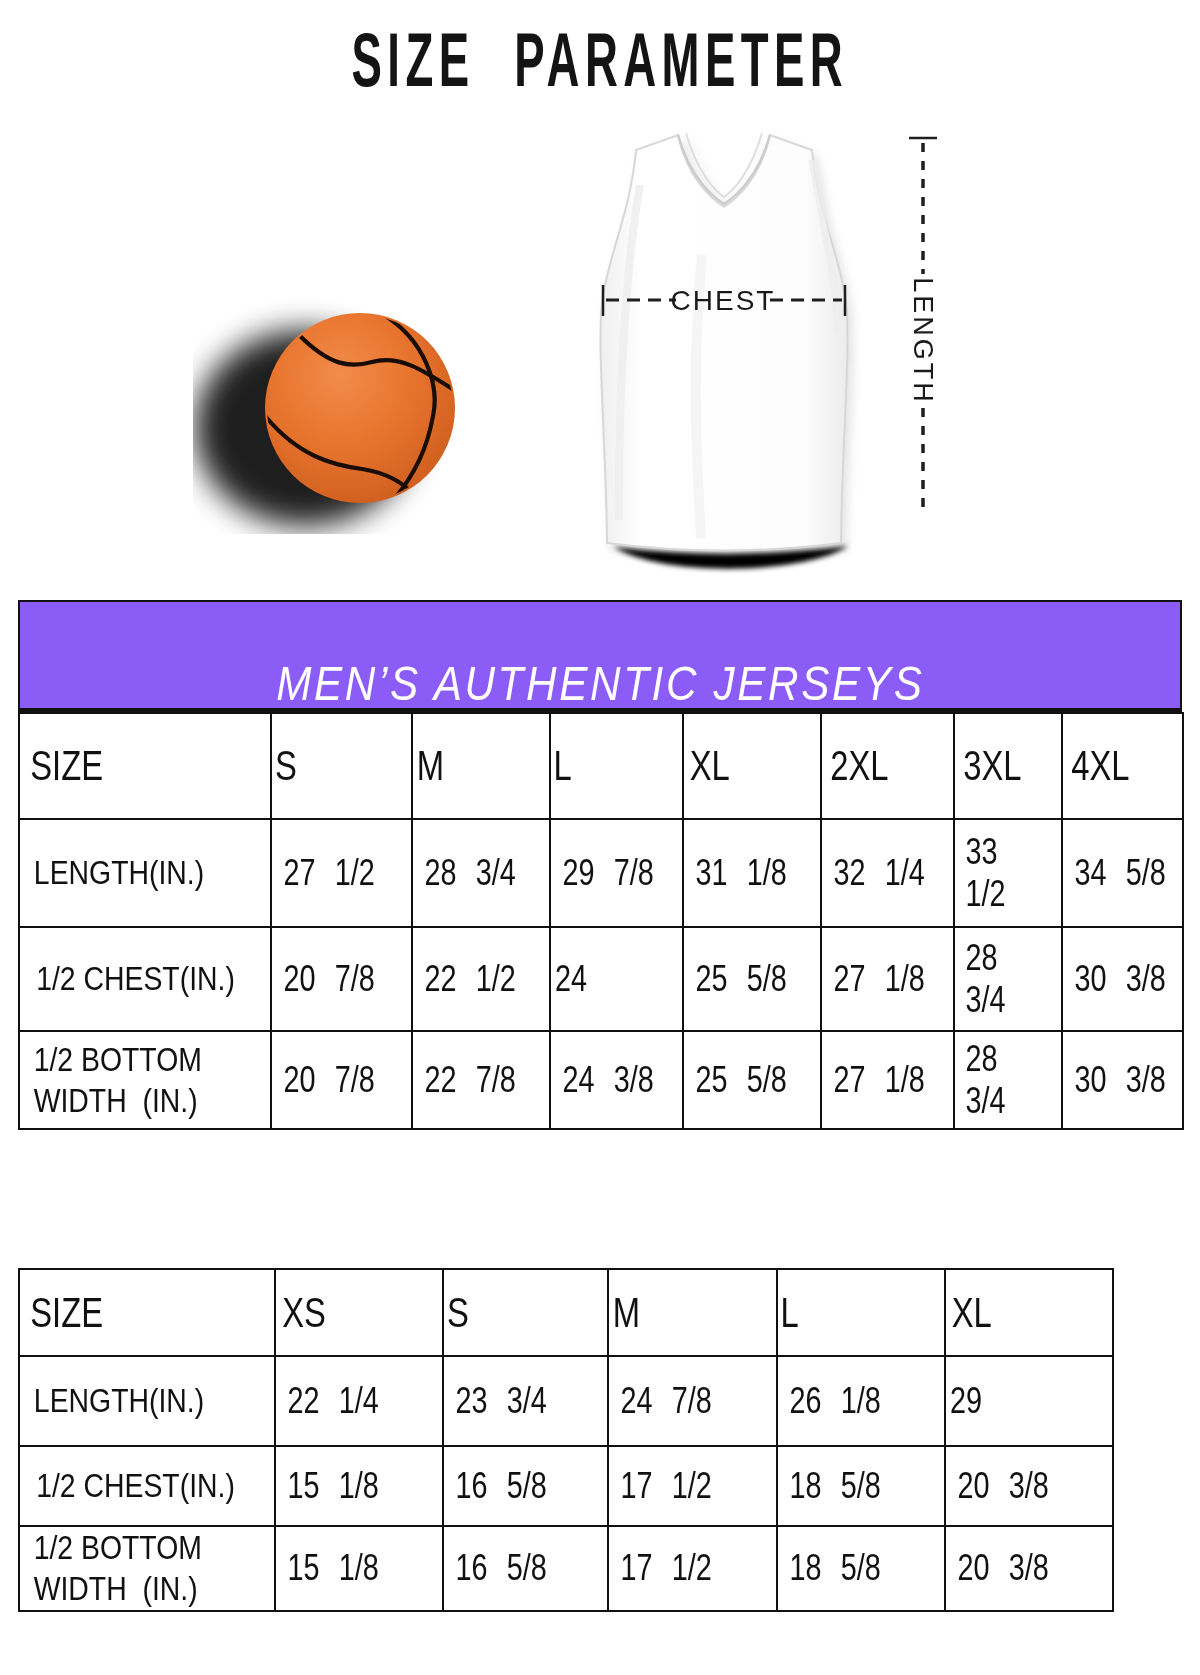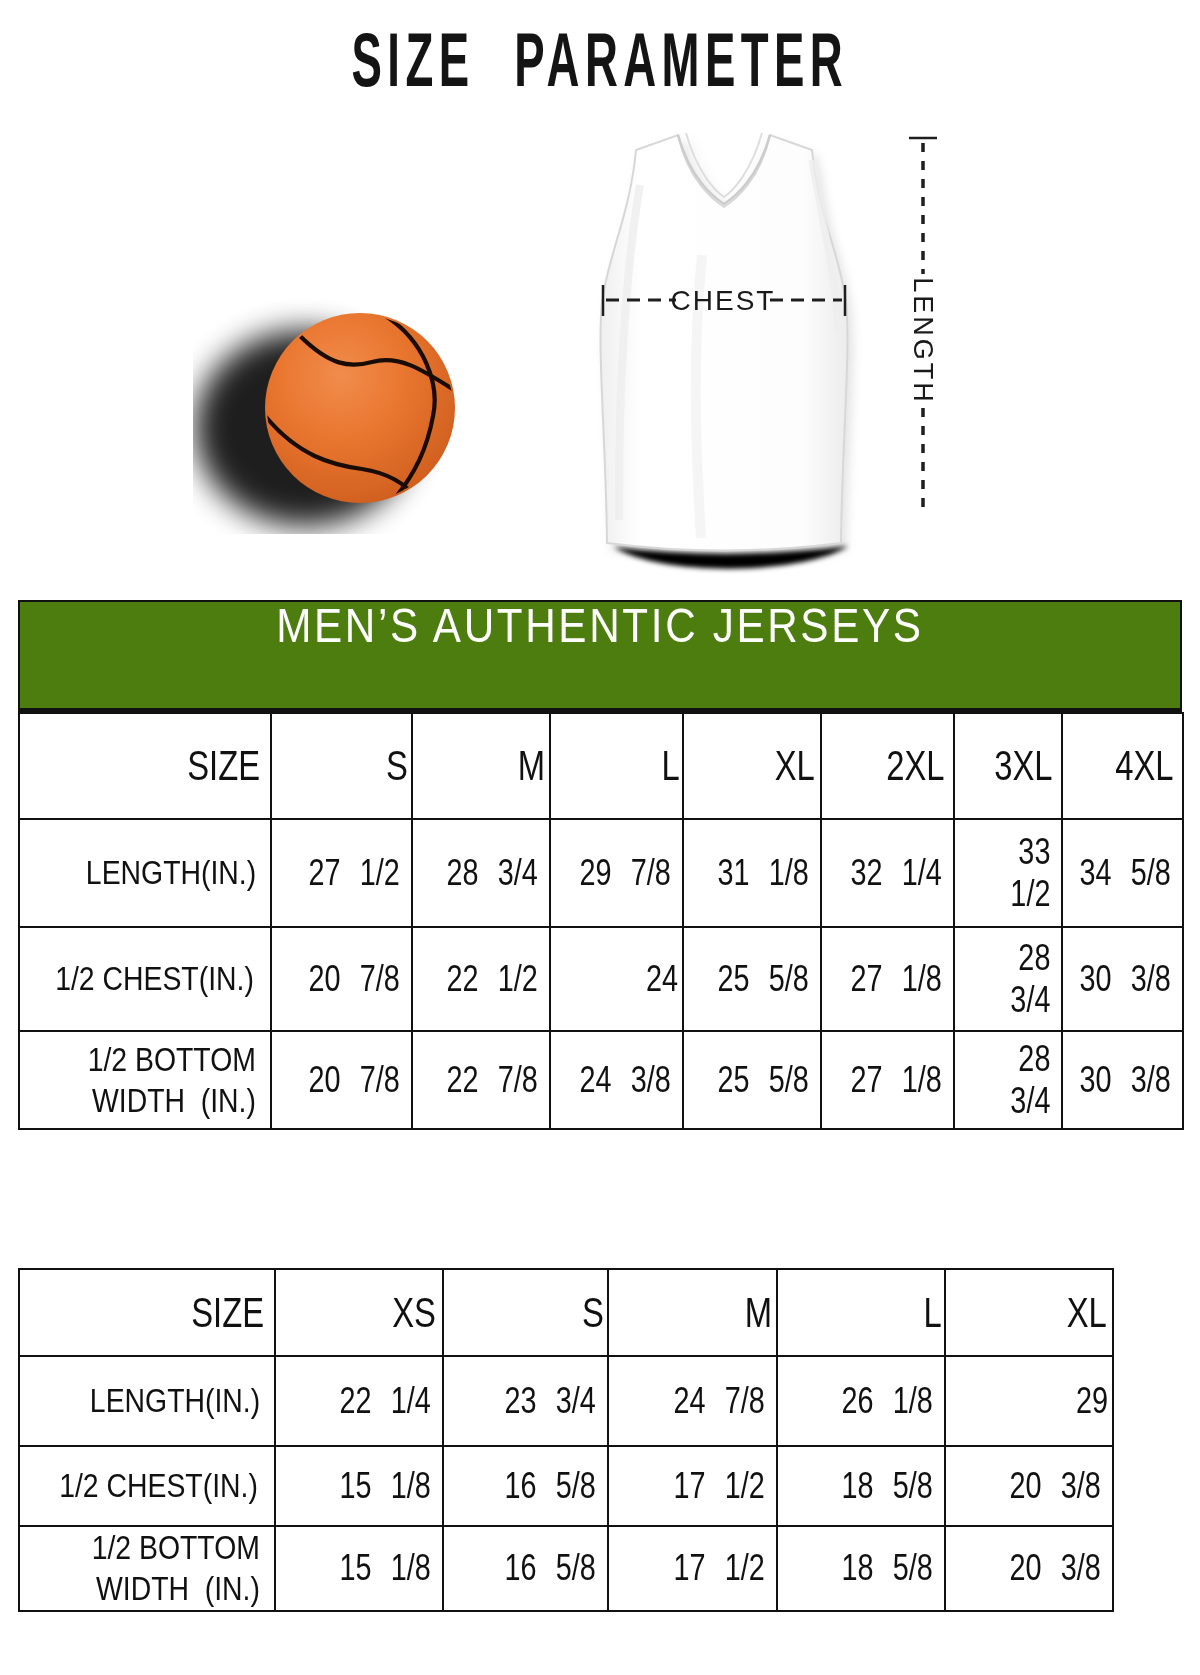--- a/index.html
+++ b/index.html
@@ -13,30 +13,30 @@
   .main-title{position:absolute;left:0;top:22px;width:1200px;text-align:center;}
   .main-title .cx{
     transform:scaleX(0.60);font-size:76px;font-weight:700;letter-spacing:9px;
     word-spacing:36px;color:#141414;line-height:1;
   }
 
   .diagram-svg{position:absolute;}
 
   
   .band{
-    position:absolute;box-sizing:border-box;background:#4d7c0f;
+    position:absolute;box-sizing:border-box;background:#8b5cf6;
     border:2px solid #111;border-bottom:4px solid #111;
-    display:flex;align-items:flex-start;justify-content:center;
+    display:flex;align-items:flex-end;justify-content:center;font-style:italic;
   }
   .band .cx{transform:scaleX(0.88);color:#ffffff;font-size:48px;letter-spacing:3px;line-height:1;}
 
   .tbl-wrap{position:absolute;}
   table.size-table{border-collapse:collapse;table-layout:fixed;width:100%;}
   table.size-table th,table.size-table td{
-    border:2px solid #111;text-align:right;vertical-align:middle;padding:0;
+    border:2px solid #111;text-align:left;vertical-align:middle;padding:0;
     overflow:hidden;
   }
   table.size-table th .cx{font-size:42px;font-weight:400;transform:scaleX(0.78);}
   td.lbl .cx{font-size:33px;transform:scaleX(0.86);line-height:1.25;}
   td.val .cx{font-size:36px;transform:scaleX(0.80);word-spacing:14px;}
 
   #mens-table tr.r0{height:106px;}
   #mens-table tr.r1{height:108px;}
   #mens-table tr.r2{height:104px;}
   #mens-table tr.r3{height:98px;}

